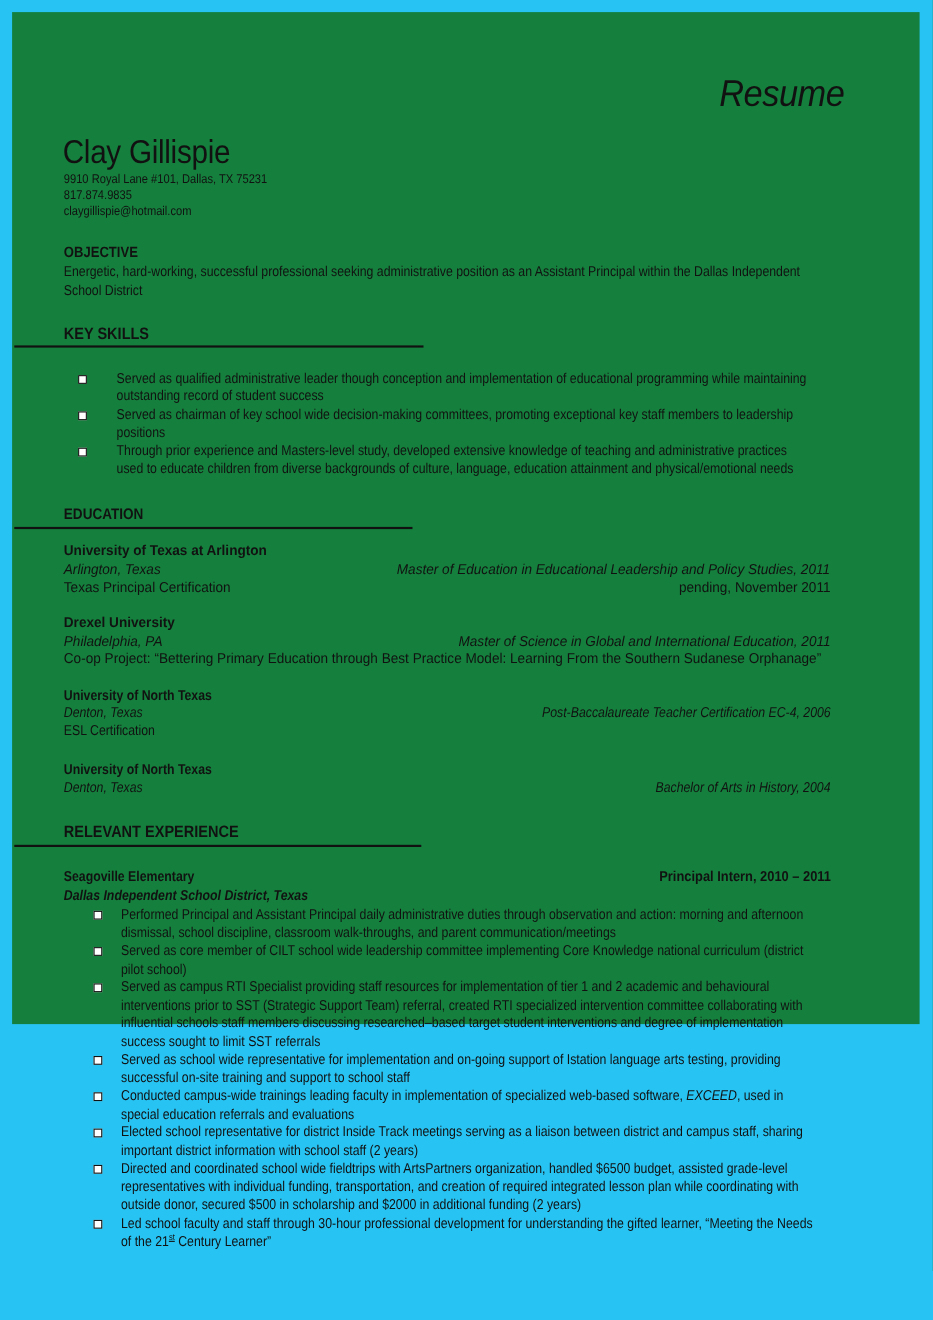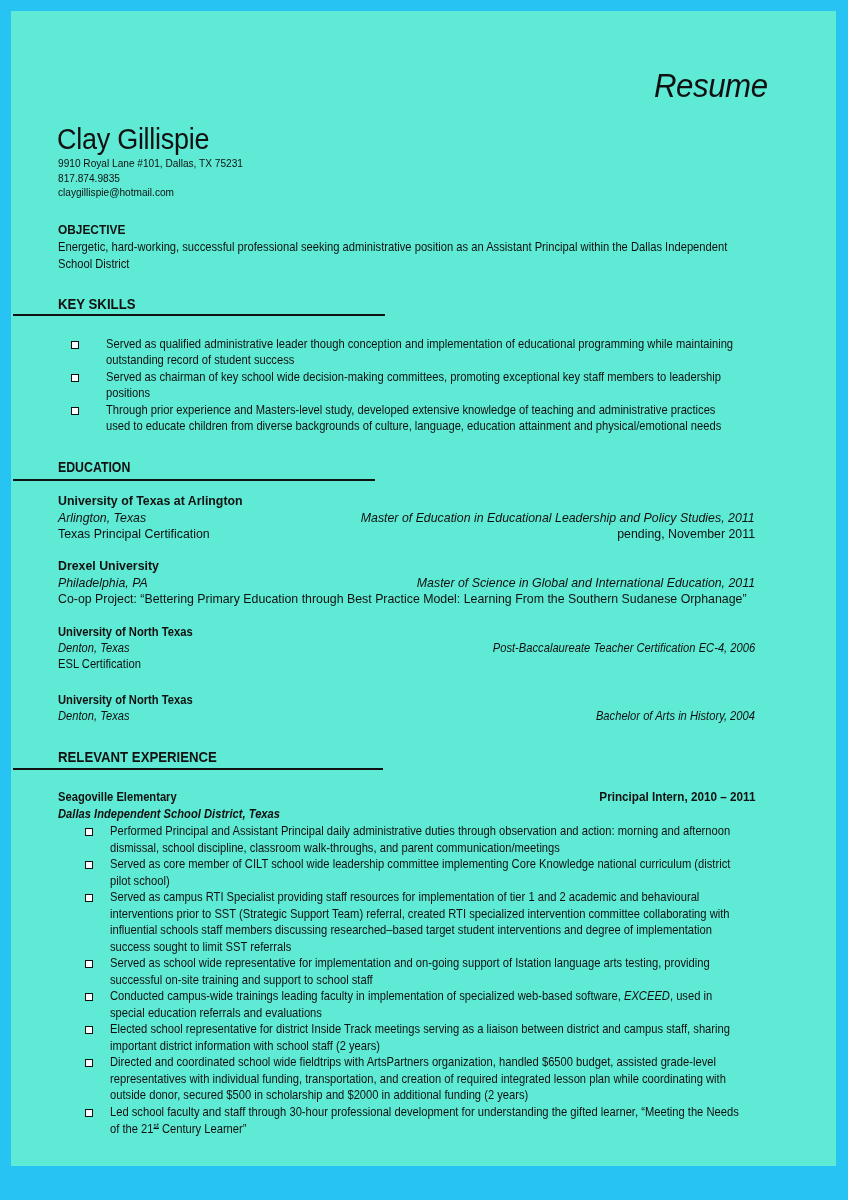--- a/index.html
+++ b/index.html
@@ -7,22 +7,22 @@
       width: 848px; height: 1200px;
       background: #27c3f3;
       position: relative;
       overflow: hidden;
       font-family: "Liberation Sans", sans-serif;
       color: #111;
     }
     .page {
       position: absolute;
       left: 11px; top: 11px;
-      width: 825px; height: 1155px;
-      background: #5eead4;
+      width: 825px; height: 920px;
+      background: #15803d;
     }
     .abs { position: absolute; white-space: nowrap; }
     .doc-title {
       right: 68px; top: 55px;
       font-size: 34px; font-style: italic;
       letter-spacing: -0.5px;
       transform: scaleX(0.92); transform-origin: right top;
     }
     .name {
       left: 46px; top: 111px;

